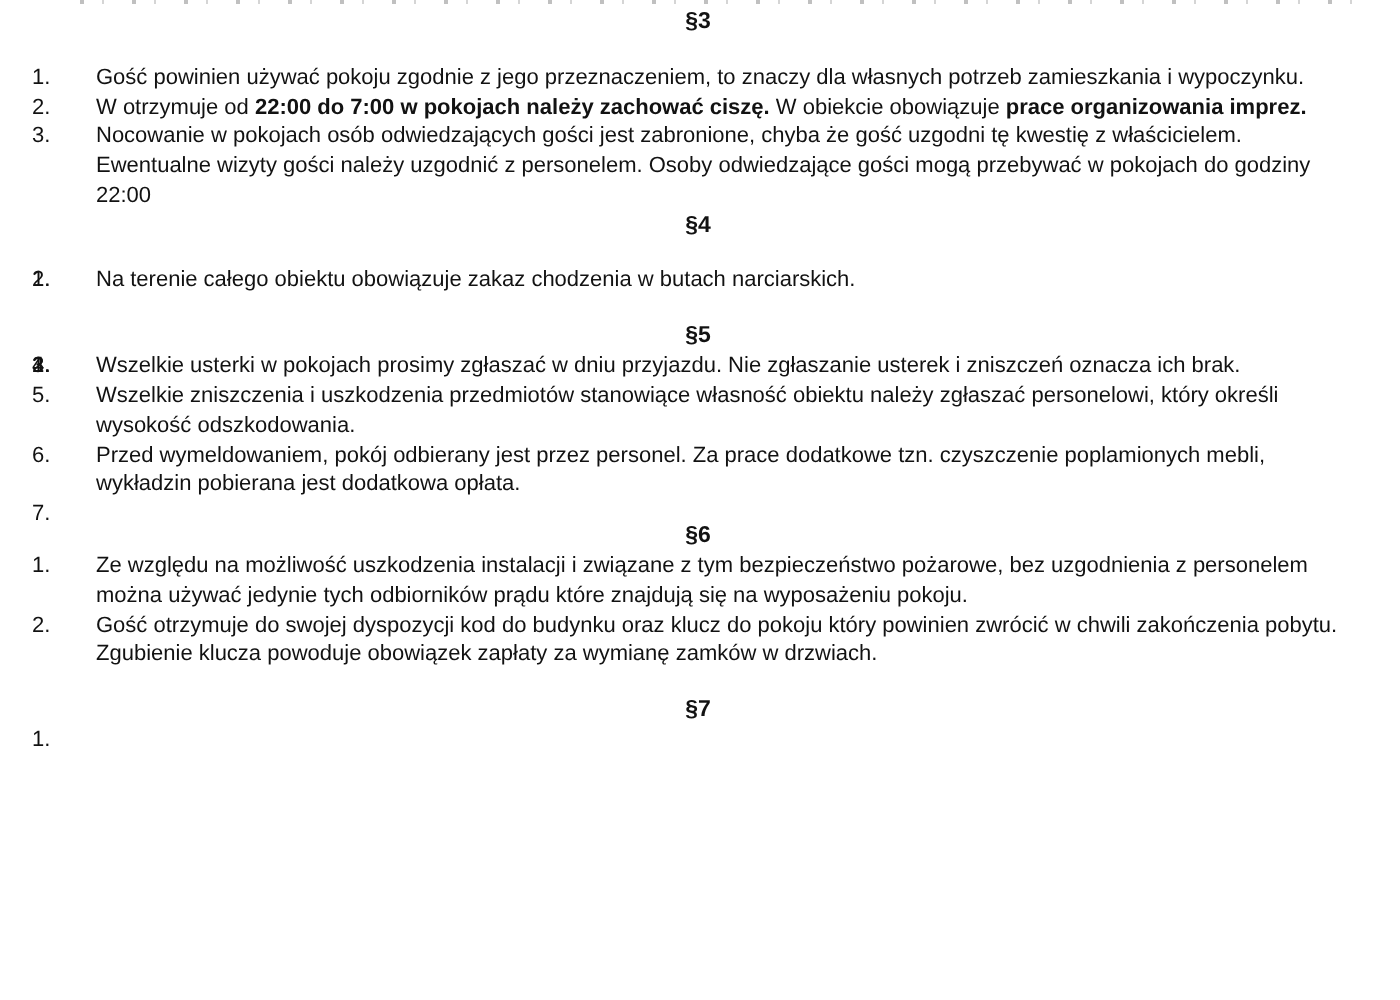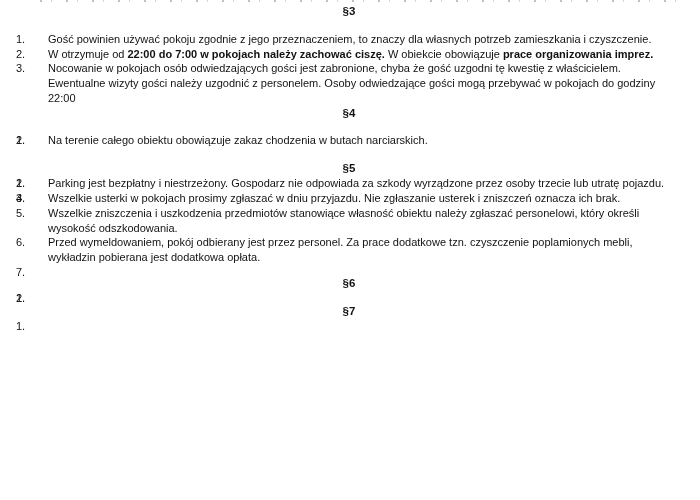--- a/index.html
+++ b/index.html
@@ -53,53 +53,55 @@
 </style>
 </head>
 <body>
 
 <div class="page">
   <div class="remnant"></div>
   <div id="sections">
       <section data-section="0">
         <div class="section-heading">§3</div>
         <div class="items">
-          <div class="item"><span class="num">1.</span><span>Gość powinien używać pokoju zgodnie z jego przeznaczeniem, to znaczy dla własnych potrzeb zamieszkania i czyszczenie.</span></div>
+          <div class="item"><span class="num">1.</span><span>Gość powinien używać pokoju zgodnie z jego przeznaczeniem, to znaczy dla własnych potrzeb zamieszkania i wypoczynku.</span></div>
           <div class="item"><span class="num">2.</span><span>W otrzymuje od </span><b>22:00 do 7:00 w pokojach należy zachować ciszę.</b><span> W obiekcie obowiązuje </span><b>prace organizowania imprez.</b></div>
           <div class="item"><span class="num">3.</span><span>Nocowanie w pokojach osób odwiedzających gości jest zabronione, chyba że gość uzgodni tę kwestię z właścicielem.
 Ewentualne wizyty gości należy uzgodnić z personelem. Osoby odwiedzające gości mogą przebywać w pokojach do godziny
 22:00</span></div>
         </div>
       </section>
       <section data-section="1">
         <div class="section-heading">§4</div>
         <div class="items">
           <div class="item"><span class="num">1.</span></div>
           <div class="item"><span class="num">2.</span><span>Na terenie całego obiektu obowiązuje zakaz chodzenia w butach narciarskich.</span></div>
         </div>
       </section>
       <section data-section="2">
         <div class="section-heading">§5</div>
         <div class="items">
           <div class="item"><span class="num">1.</span></div>
-          <div class="item"><span class="num">2.</span><span>Parking jest bezpłatny i niestrzeżony. Gospodarz nie odpowiada za szkody wyrządzone przez osoby trzecie lub utratę pojazdu.</span></div>
+          <div class="item"><span class="num">2.</span></div>
           <div class="item"><span class="num">3.</span></div>
           <div class="item"><span class="num">4.</span><span>Wszelkie usterki w pokojach prosimy zgłaszać w dniu przyjazdu. Nie zgłaszanie usterek i zniszczeń oznacza ich brak.</span></div>
           <div class="item"><span class="num">5.</span><span>Wszelkie zniszczenia i uszkodzenia przedmiotów stanowiące własność obiektu należy zgłaszać personelowi, który określi
 wysokość odszkodowania.</span></div>
           <div class="item"><span class="num">6.</span><span>Przed wymeldowaniem, pokój odbierany jest przez personel. Za prace dodatkowe tzn. czyszczenie poplamionych mebli,
 wykładzin pobierana jest dodatkowa opłata.</span></div>
           <div class="item"><span class="num">7.</span></div>
         </div>
       </section>
       <section data-section="3">
         <div class="section-heading">§6</div>
         <div class="items">
-          <div class="item"><span class="num">1.</span></div>
-          <div class="item"><span class="num">2.</span></div>
+          <div class="item"><span class="num">1.</span><span>Ze względu na możliwość uszkodzenia instalacji i związane z tym bezpieczeństwo pożarowe, bez uzgodnienia z personelem
+można używać jedynie tych odbiorników prądu które znajdują się na wyposażeniu pokoju.</span></div>
+          <div class="item"><span class="num">2.</span><span>Gość otrzymuje do swojej dyspozycji kod do budynku oraz klucz do pokoju który powinien zwrócić w chwili zakończenia pobytu.
+Zgubienie klucza powoduje obowiązek zapłaty za wymianę zamków w drzwiach.</span></div>
         </div>
       </section>
       <section data-section="4">
         <div class="section-heading">§7</div>
         <div class="items">
           <div class="item"><span class="num">1.</span></div>
         </div>
       </section>
     </div>
 </div>

